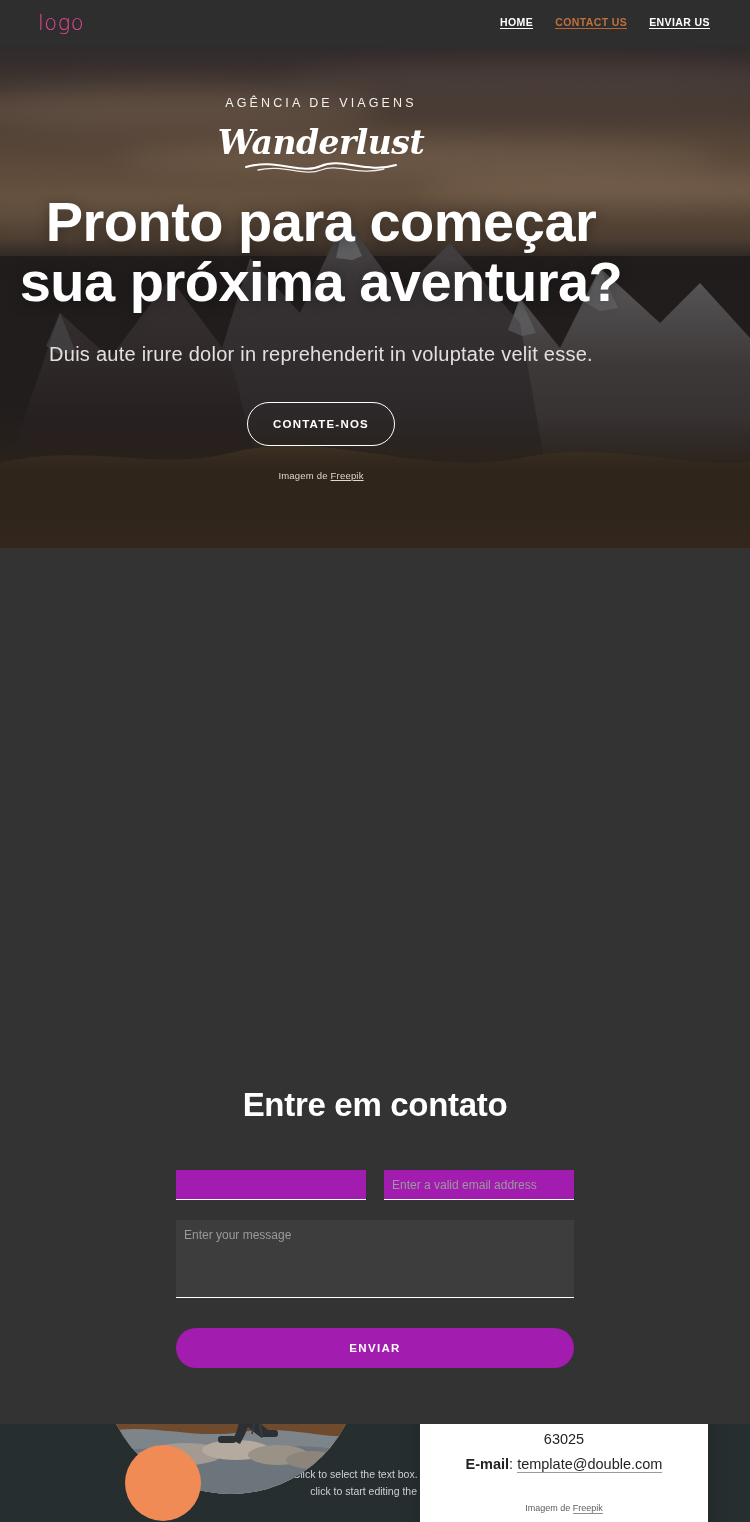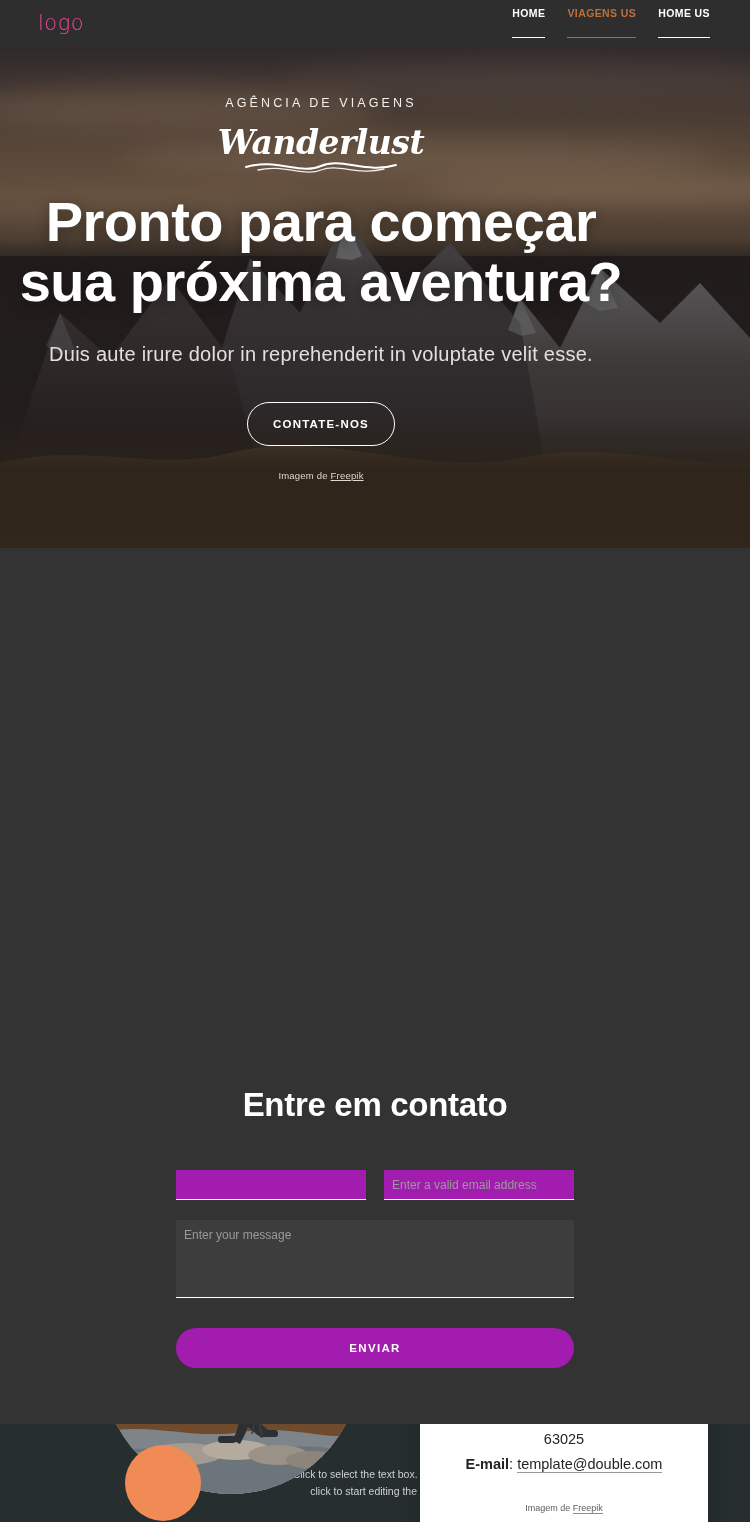--- a/index.html
+++ b/index.html
@@ -28,21 +28,21 @@
     font-family: "DejaVu Sans", sans-serif;
     font-weight: 300;
   }
   .nav { margin-left: auto; margin-right: 40px; display: flex; align-items: center; gap: 22px; }
   .nav-item {
     font-size: 10.5px;
     font-weight: bold;
     letter-spacing: 0.4px;
     color: #ffffff;
     text-decoration: none;
-    padding-bottom: 18px;
+    padding-bottom: 0;
     border-bottom: 1.5px solid #ffffff;
     line-height: 1;
     white-space: nowrap;
   }
   .nav-item.active { color: #c0703c; border-bottom-color: #b5673a; }
 
   
   .hero {
     position: relative;
     width: 750px; height: 502px;
@@ -256,22 +256,22 @@
 </style>
 </head>
 <body>
 
 <div class="page">
 
   <div class="topbar">
     <div class="logo">logo</div>
     <div class="nav">
       <a class="nav-item" href="#">HOME</a>
-      <a class="nav-item active" href="#">VIAGENS US</a>
-      <a class="nav-item" href="#">HOME US</a>
+      <a class="nav-item active" href="#">CONTACT US</a>
+      <a class="nav-item" href="#">ENVIAR US</a>
     </div>
   </div>
 
   <div class="hero">
     <div class="hero-bg">
       <div class="sky"></div>
       <div class="cloud" style="left:-40px;top:40px;width:420px;height:46px;background:#9d8066;"></div>
       <div class="cloud" style="left:280px;top:18px;width:520px;height:40px;background:#6e5c52;"></div>
       <div class="cloud" style="left:120px;top:96px;width:600px;height:34px;background:#b29376;"></div>
       <div class="cloud" style="left:420px;top:128px;width:400px;height:30px;background:#c2a184;"></div>

